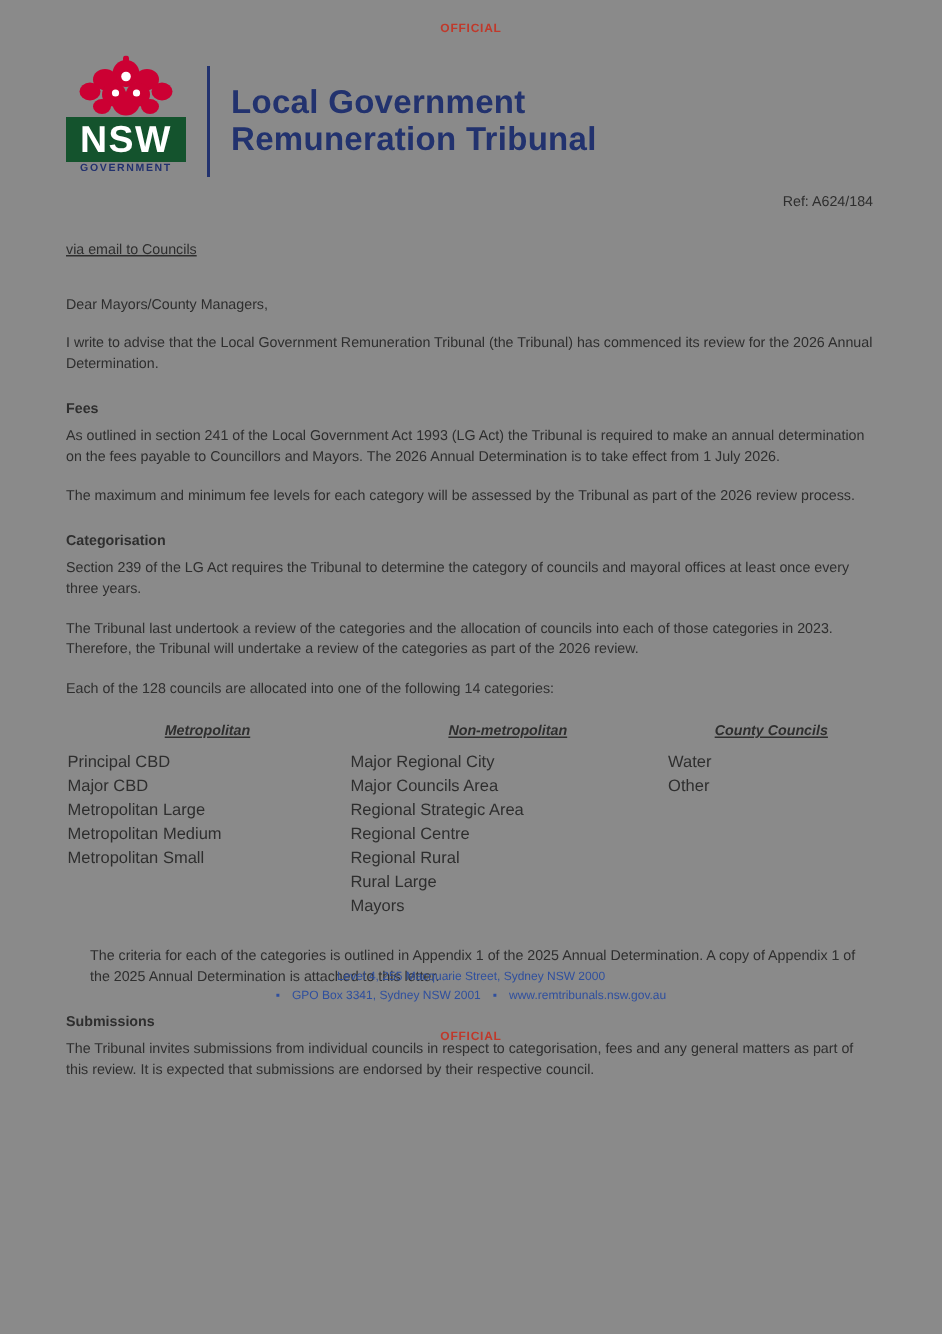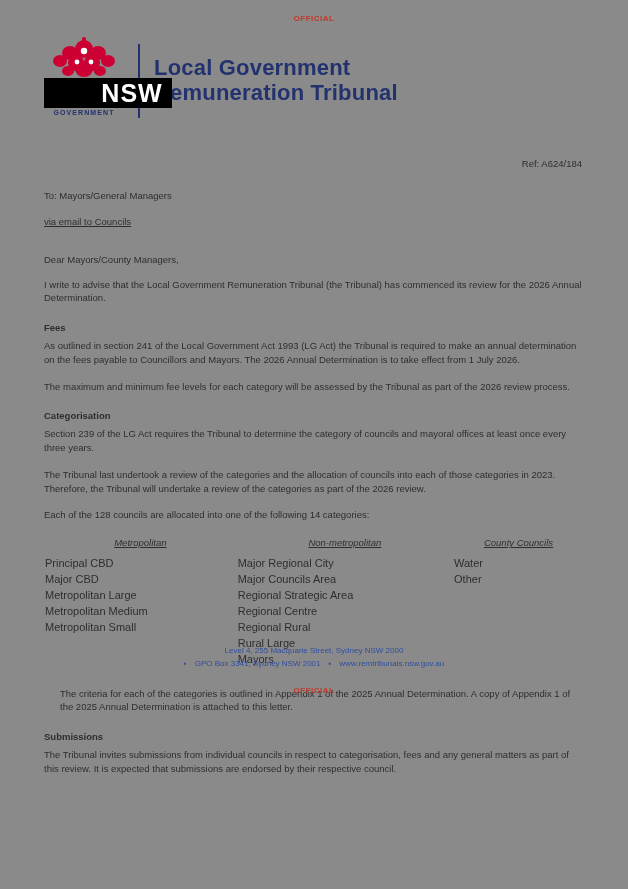--- a/index.html
+++ b/index.html
@@ -54,28 +54,27 @@
     left: 6px;
     width: 72px;
     height: 42px;
   }
   .nsw-logo .nswtext {
     position: absolute;
     top: 41px;
     left: 2px;
     width: 80px;
     height: 30px;
-    background: #000000;
+    background: #14532d;
     color: #ffffff;
     font-weight: bold;
     font-size: 25px;
     line-height: 30px;
     text-align: center;
     letter-spacing: 1px;
-    padding-left: 48px;
   }
   .nsw-logo .govtext {
     position: absolute;
     top: 72px;
     left: 2px;
     width: 80px;
     text-align: center;
     color: #22326e;
     font-size: 7px;
     font-weight: bold;
@@ -92,21 +91,21 @@
     color: #22326e;
     font-weight: bold;
     font-size: 22px;
     line-height: 1.12;
     letter-spacing: 0.2px;
   }
   
   .ref {
     text-align: right;
     font-size: 9.5px;
-    margin-top: 33px;
+    margin-top: 4px;
     margin-right: 2px;
   }
   .addr-block {
     margin-top: 20px;
     font-size: 9.5px;
     line-height: 1.5;
   }
   .addr-email {
     margin-top: 12px;
     text-decoration: underline;
@@ -129,21 +128,21 @@
   h2.section-head + p.body-para { margin-top: 6px; }
   
   .cat-table {
     width: 100%;
     margin-top: 14px;
     border-collapse: collapse;
   }
   .cat-table th {
     font-size: 9.5px;
     font-style: italic;
-    font-weight: normal;
+    font-weight: bold;
     text-align: center;
     padding-bottom: 7px;
     text-decoration: underline;
   }
   .cat-table td {
     font-size: 11px;
     vertical-align: top;
     line-height: 1.45;
   }
   
@@ -195,21 +194,20 @@
     <div class="divider-bar"></div>
     <div class="org-title">
       <div>Local Government</div>
       <div>Remuneration Tribunal</div>
     </div>
   </div>
 
   <div class="ref">Ref: A624/184</div>
 
   <div class="addr-block">
-    <div>To: Mayors/General Managers</div>
     <div class="addr-email">via email to Councils</div>
   </div>
 
   <div class="salutation">Dear Mayors/County Managers,</div>
 
   <p class="body-para">I write to advise that the Local Government Remuneration Tribunal (the Tribunal) has commenced its review for the 2026 Annual Determination.</p>
 
   <h2 class="section-head">Fees</h2>
   <p class="body-para">As outlined in section 241 of the Local Government Act 1993 (LG Act) the Tribunal is required to make an annual determination on the fees payable to Councillors and Mayors. The 2026 Annual Determination is to take effect from 1 July 2026.</p>
   <p class="body-para">The maximum and minimum fee levels for each category will be assessed by the Tribunal as part of the 2026 review process.</p>

